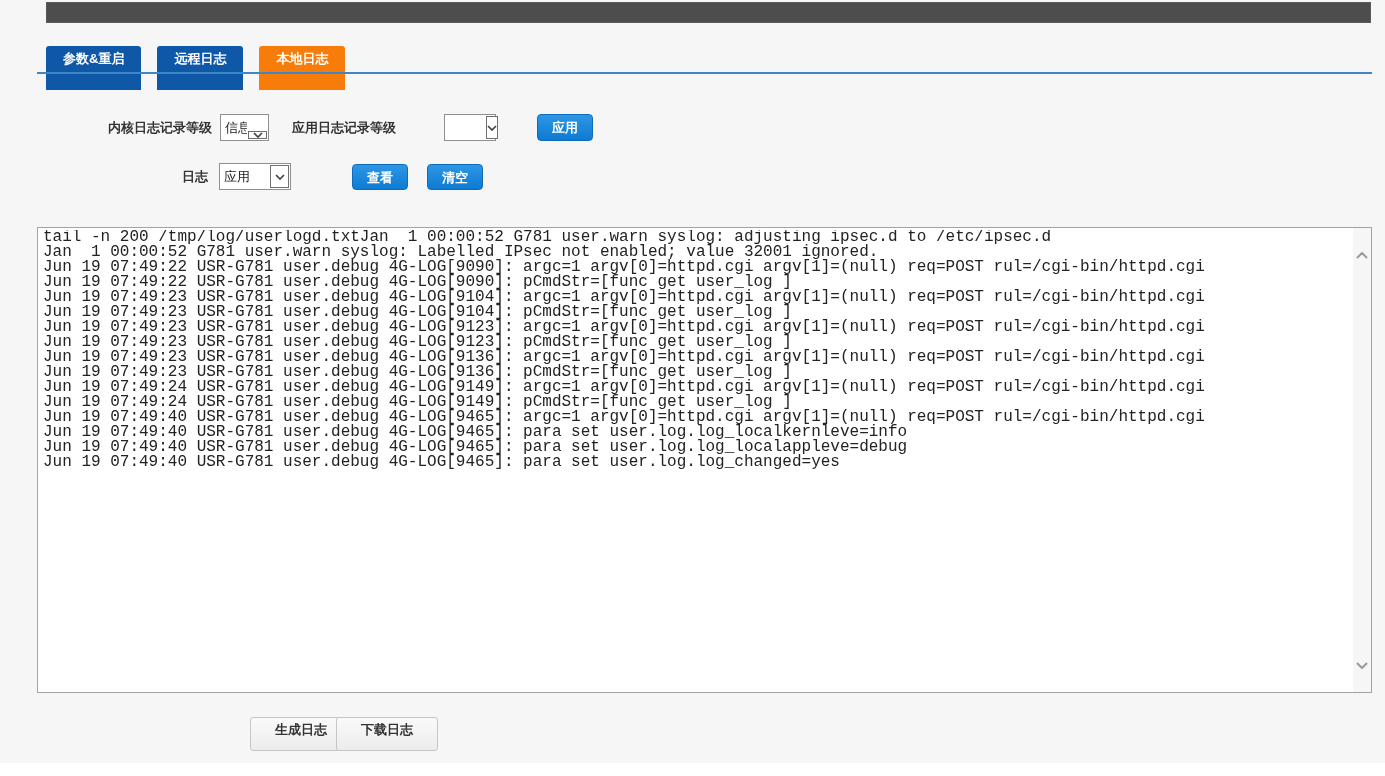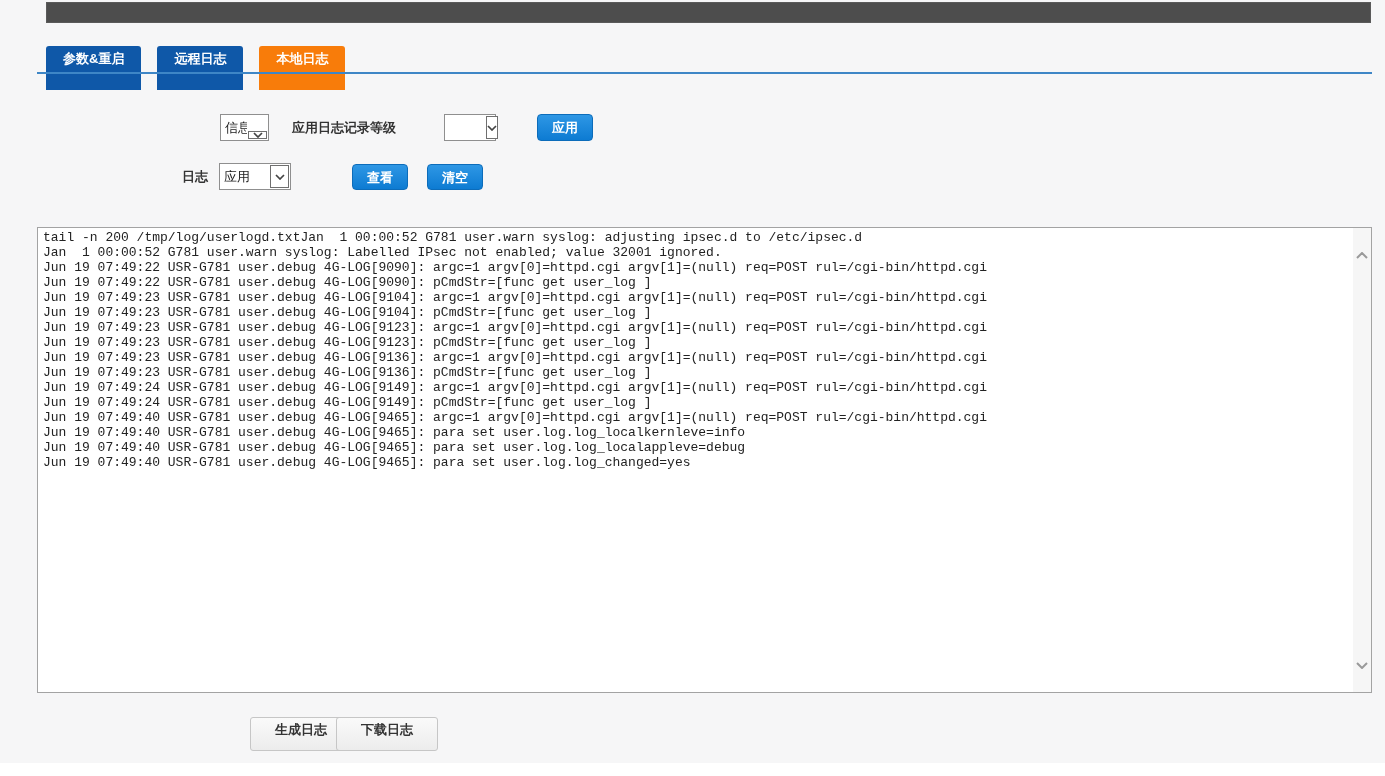--- a/index.html
+++ b/index.html
@@ -102,21 +102,21 @@
     left: 37px; top: 227px;
     width: 1335px; height: 466px;
     background: #ffffff;
     border: 1px solid #a3a3a3;
   }
   .log-text {
     position: absolute;
     left: 5px; top: 2px; right: 22px; bottom: 2px;
     margin: 0;
     font-family: "Liberation Mono", "DejaVu Sans Mono", monospace;
-    font-size: 13px;
+    font-size: 16px;
     line-height: 15px;
     color: #222222;
     white-space: pre;
     overflow: hidden;
   }
   .scrollbar {
     position: absolute;
     top: 0; right: 0; bottom: 0;
     width: 18px;
     background: #f6f6f6;
@@ -160,20 +160,21 @@
 
   <div class="topbar"></div>
 
   <div class="tabs">
     <div class="tab">参数&amp;重启</div>
     <div class="tab">远程日志</div>
     <div class="tab active">本地日志</div>
   </div>
   <div class="tab-underline"></div>
 
+  <div class="form-label" style="left:37px; top:114px; width:175px; text-align:right;">内核日志记录等级</div>
 
   <div class="select" style="left:220px; top:114px; width:49px;align-items:flex-end;">
     <span class="select-value">信息</span>
     <span class="select-arrow">
       <svg width="10" height="6" viewBox="0 0 10 6">
           <polyline points="1,1 5,5 9,1" fill="none" stroke="#444444" stroke-width="1.7"></polyline>
         </svg>
     </span>
   </div>
 

